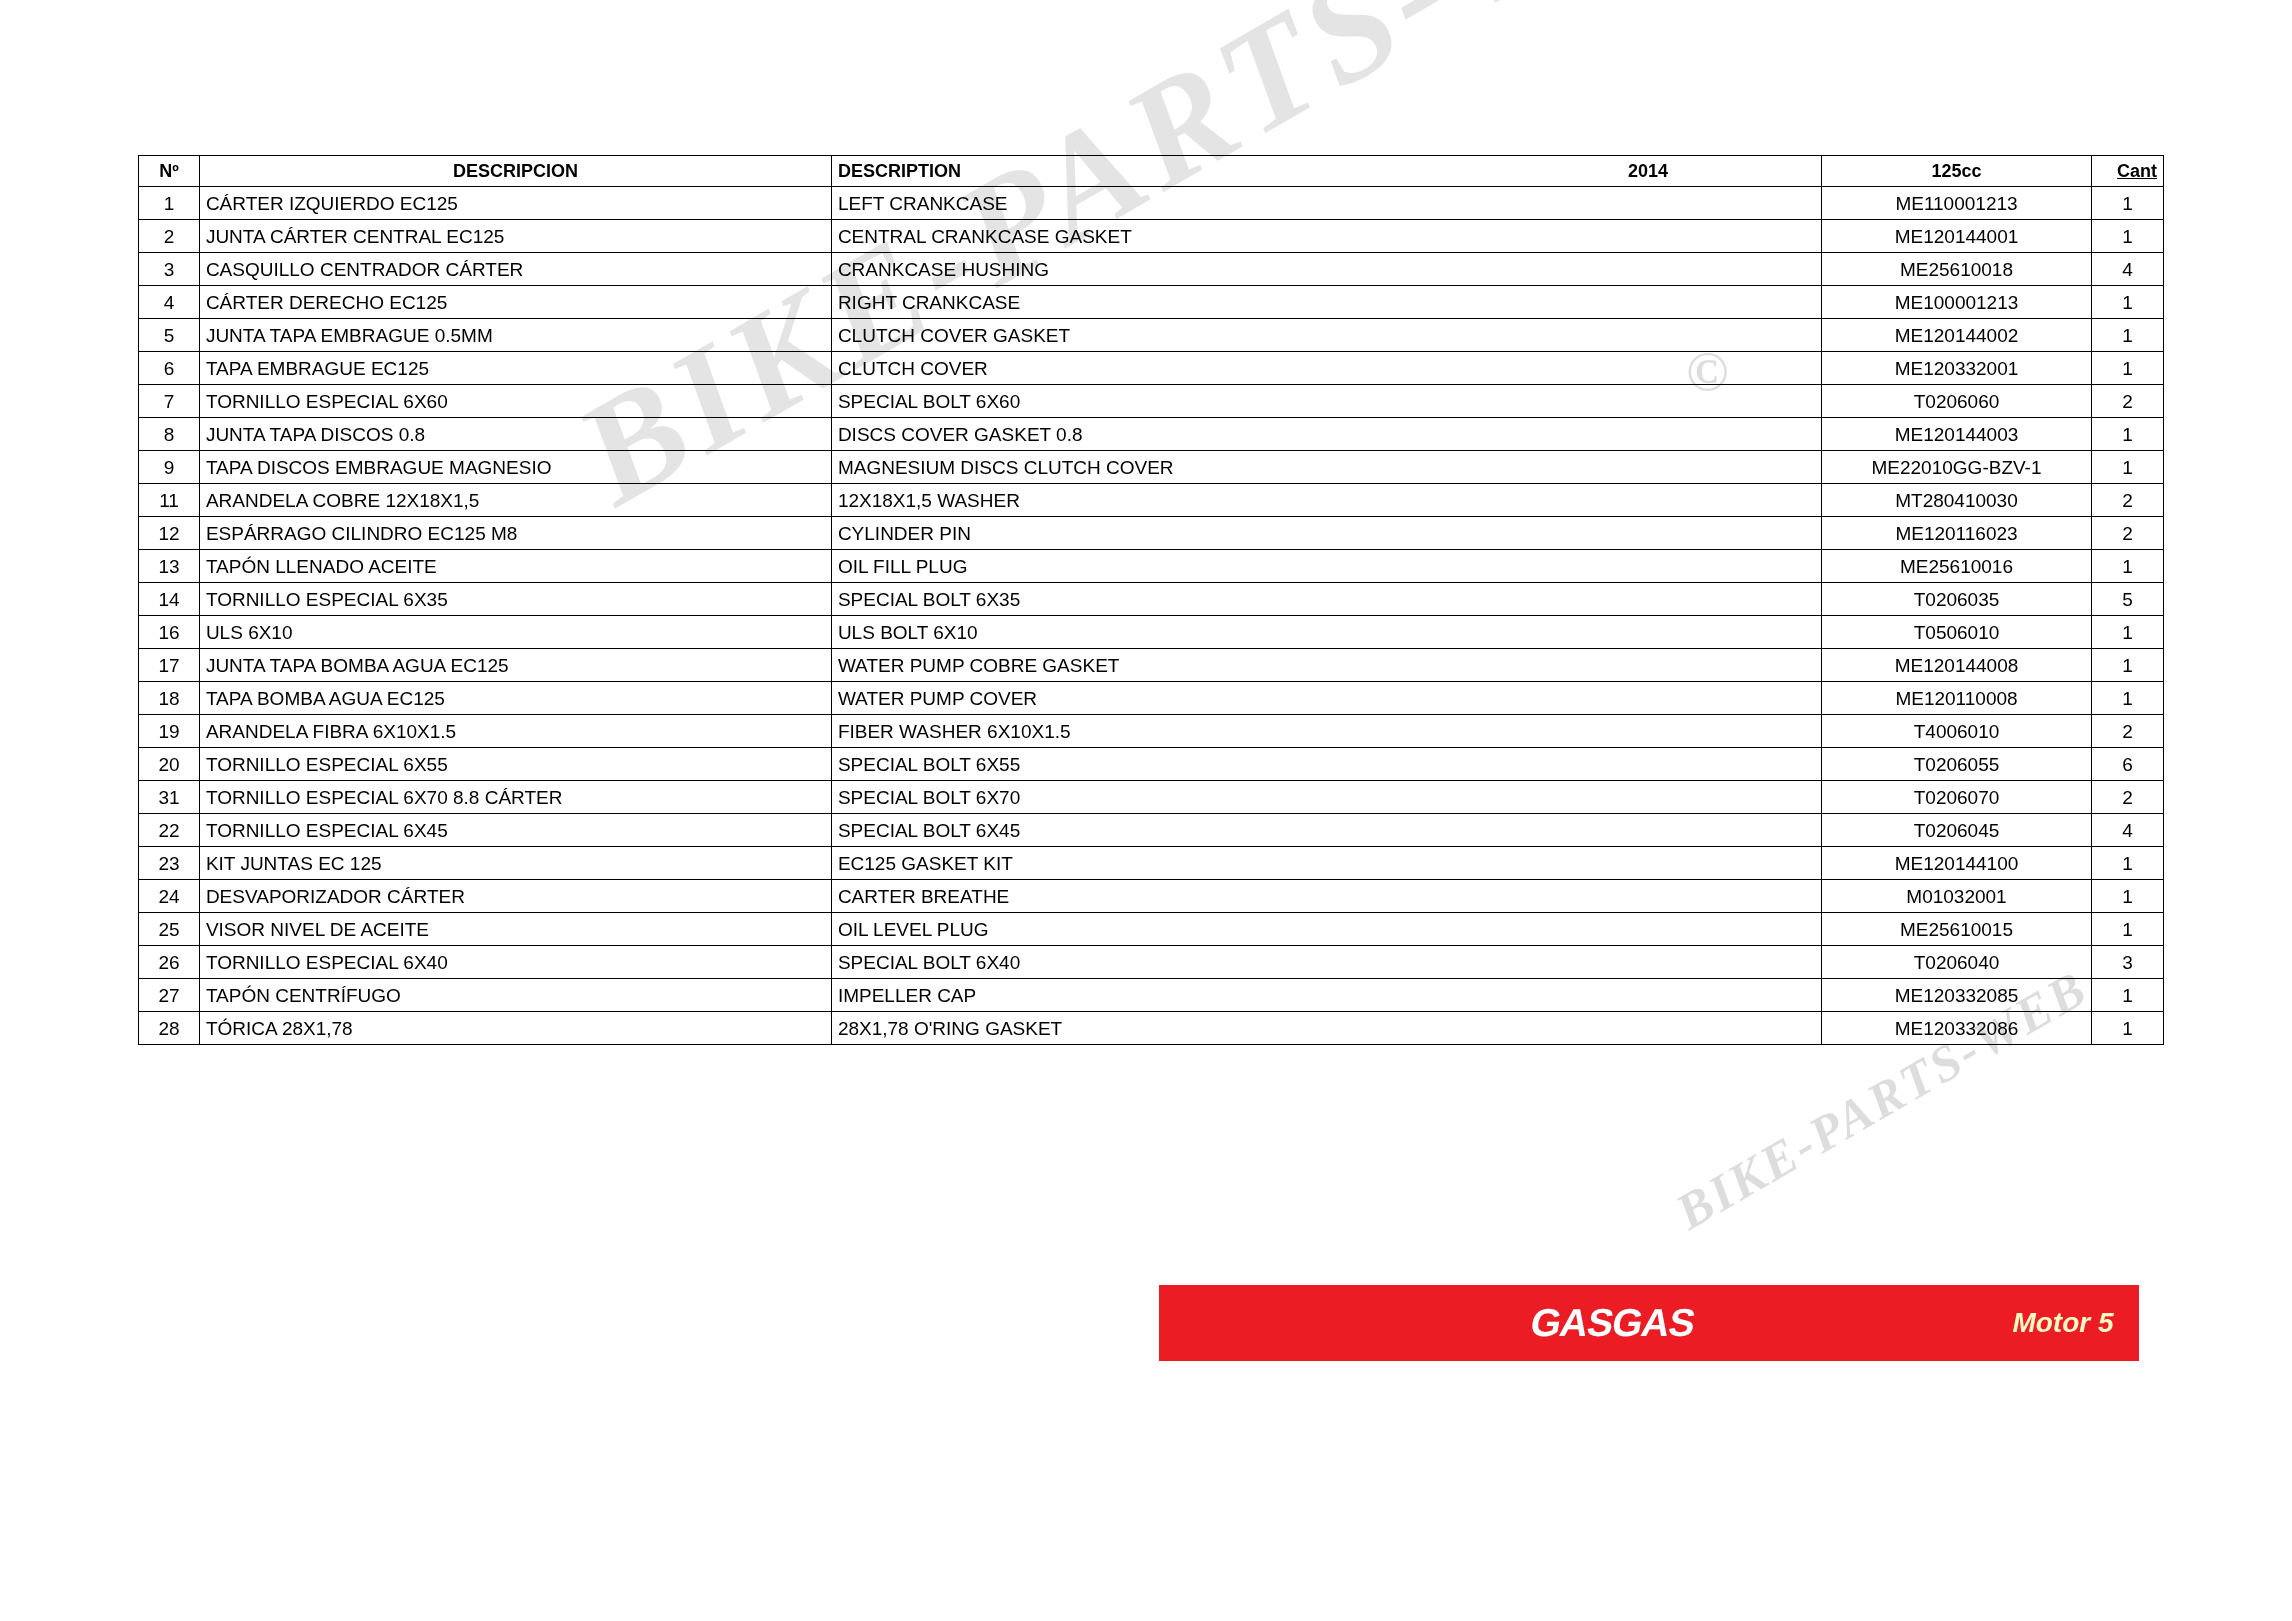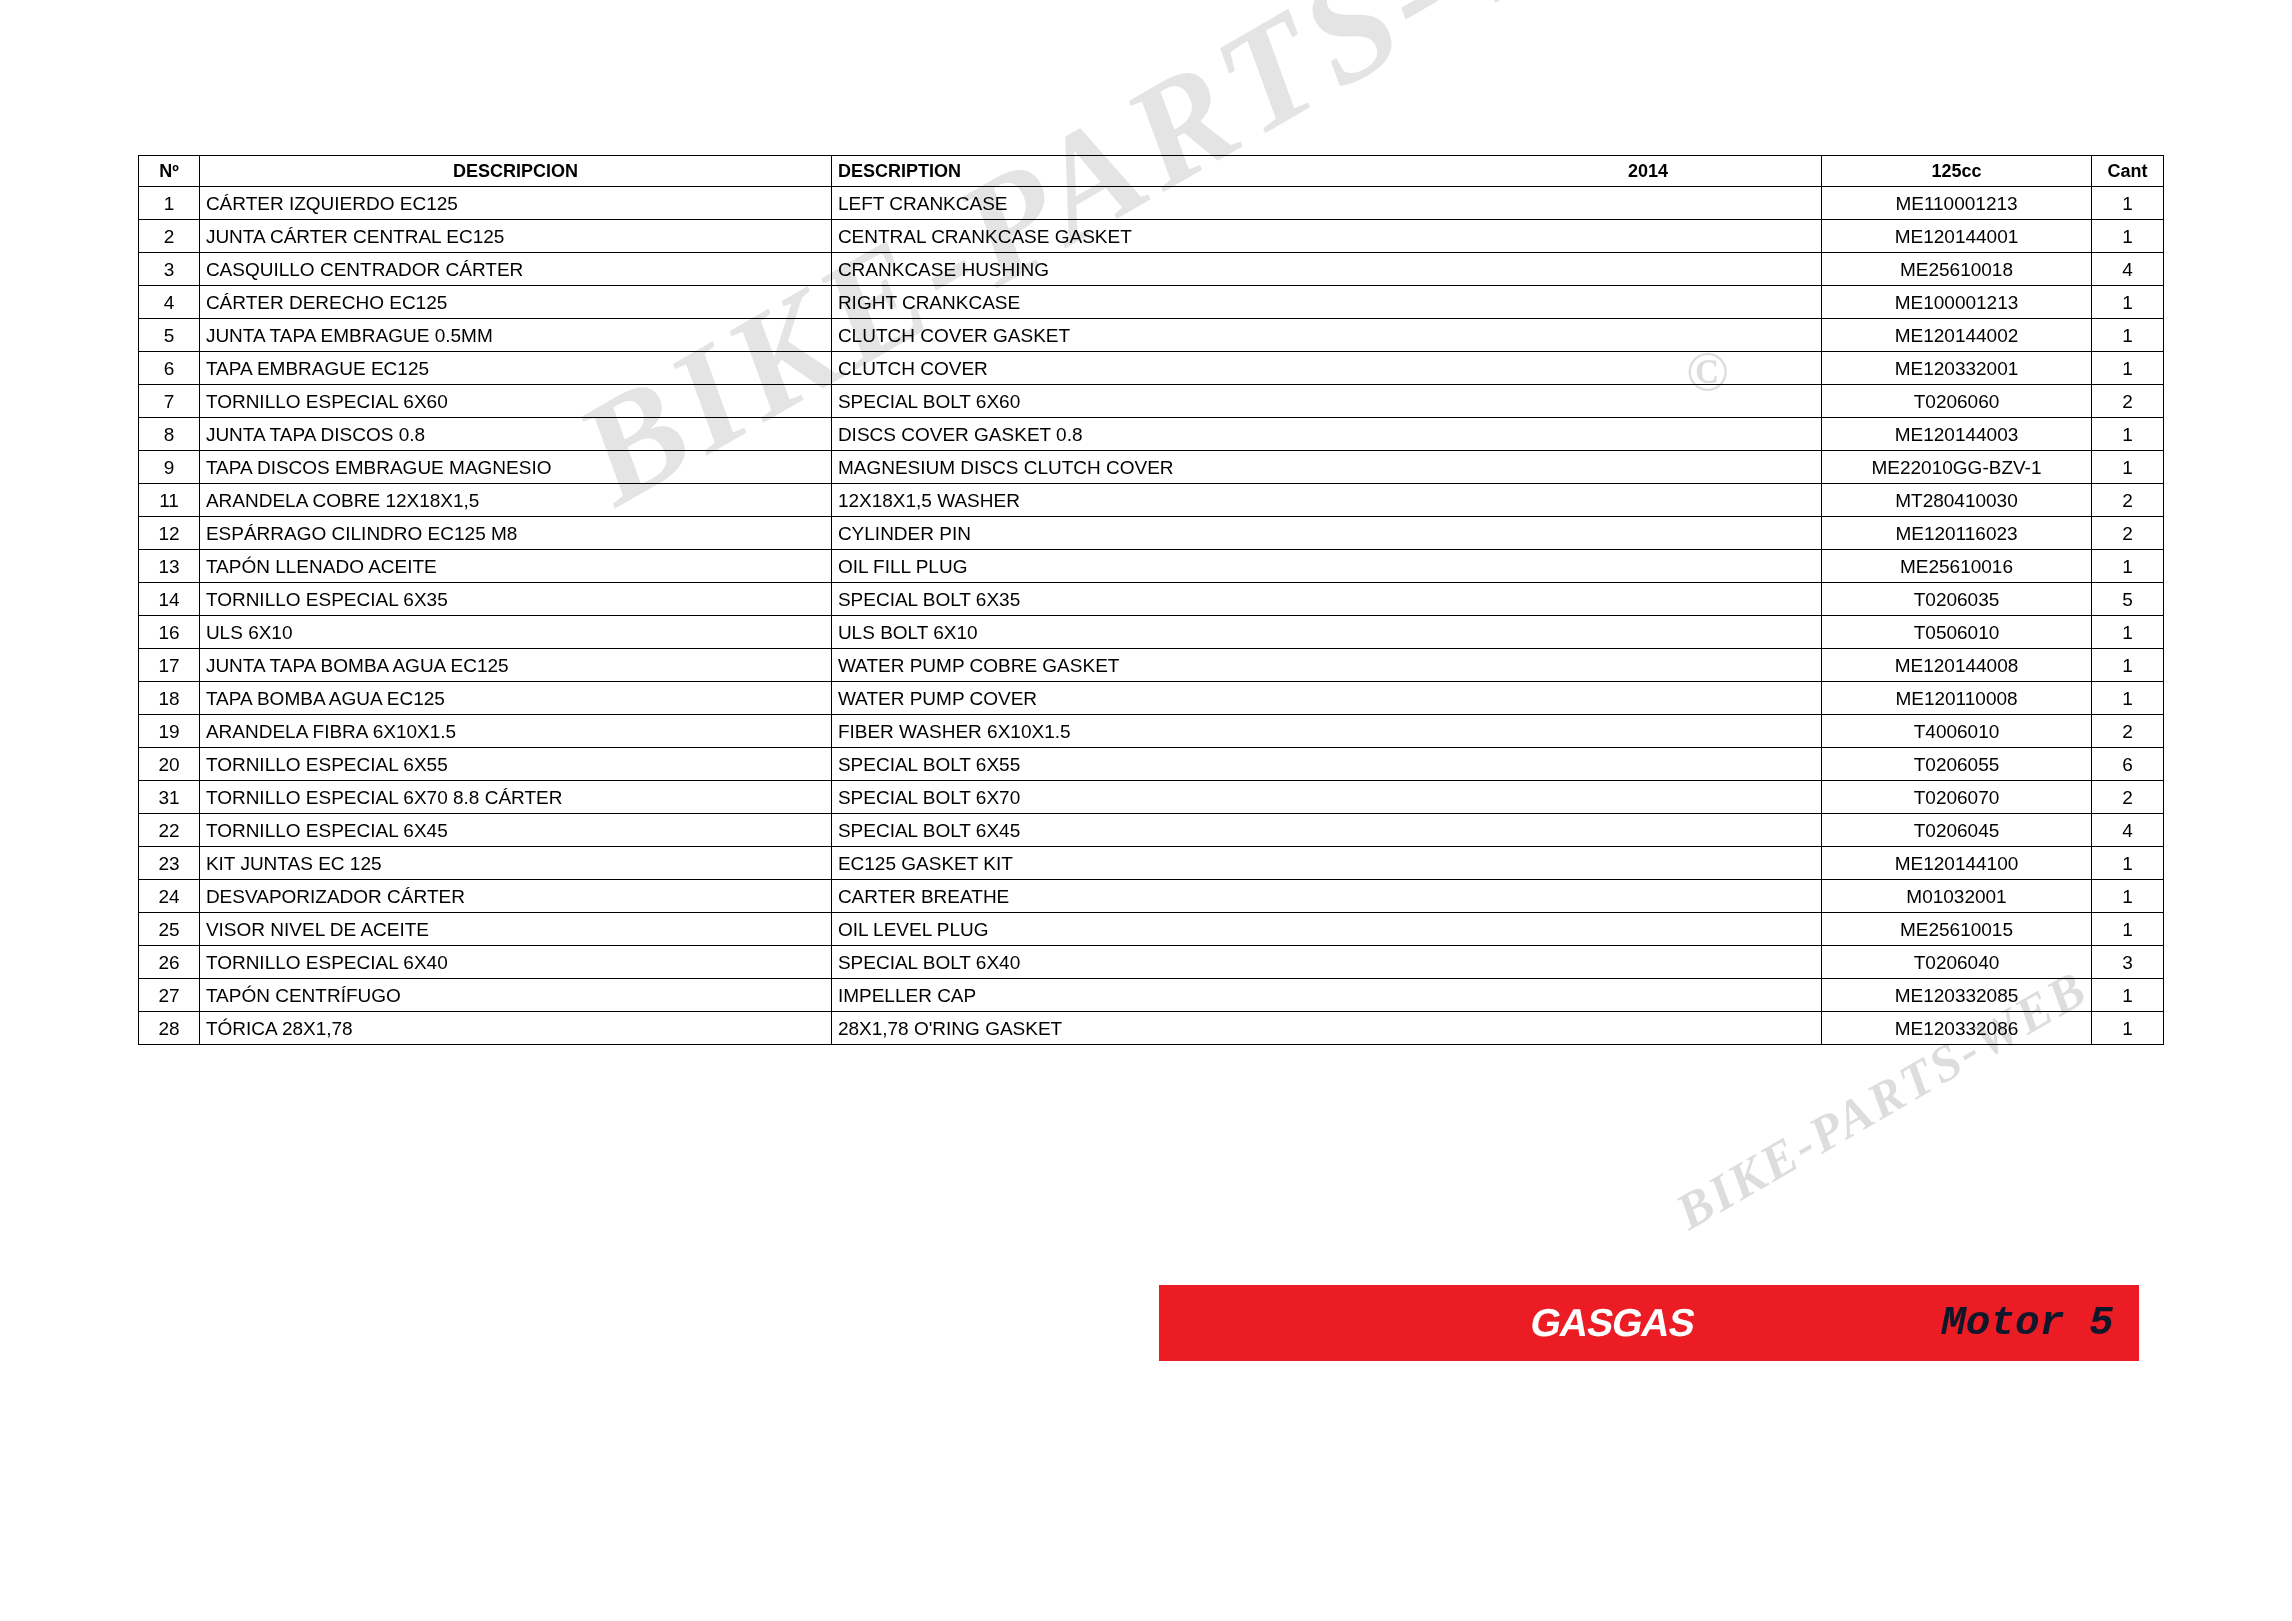--- a/index.html
+++ b/index.html
@@ -85,21 +85,21 @@
   col.c-no    { width: 61px; }
   col.c-es    { width: 632px; }
   col.c-en    { width: 990px; }
   col.c-ref   { width: 270px; }
   col.c-cant  { width: 72px; }
 
   th.h-no     { text-align: center; }
   th.h-es     { text-align: center; padding-left: 9.8px; }
   th.h-en     { text-align: left; padding-left: 7.8px; }
   th.h-ref    { text-align: center; }
-  th.h-cant   { text-align: center; }
+  th.h-cant   { text-align: right; text-decoration: underline; }
 
   td.t-no     { text-align: center; }
   td.t-es     { text-align: left; padding-left: 11.8px; }
   td.t-en     { text-align: left; padding-left: 7.8px; margin-left: 22px; }
   td.t-ref    { text-align: center; }
   td.t-cant   { text-align: center; }
 
   
 
   
@@ -122,25 +122,25 @@
     font-size: 39px;
     font-weight: bold;
     font-family: "Liberation Sans", sans-serif;
     letter-spacing: -1px;
   }
   .banner-title {
     position: absolute;
     right: 25.5px;
     top: 50%;
     transform: translateY(-50%);
-    color: #0f172a;
-    font-size: 41px;
+    color: #fef9c3;
+    font-size: 28px;
     font-weight: bold;
     font-style: italic;
-    font-family: Liberation Mono, monospace;
+    font-family: Liberation Sans, sans-serif;
   }
 </style>
 </head>
 <body>
 
 <div class="wm wm-big">BIKE-PARTS-WEB</div>
 <div class="wm wm-mid">BIKE-PARTS-WEB</div>
 <div class="wm wm-copy">©</div>
 
 <div class="table-wrap">

